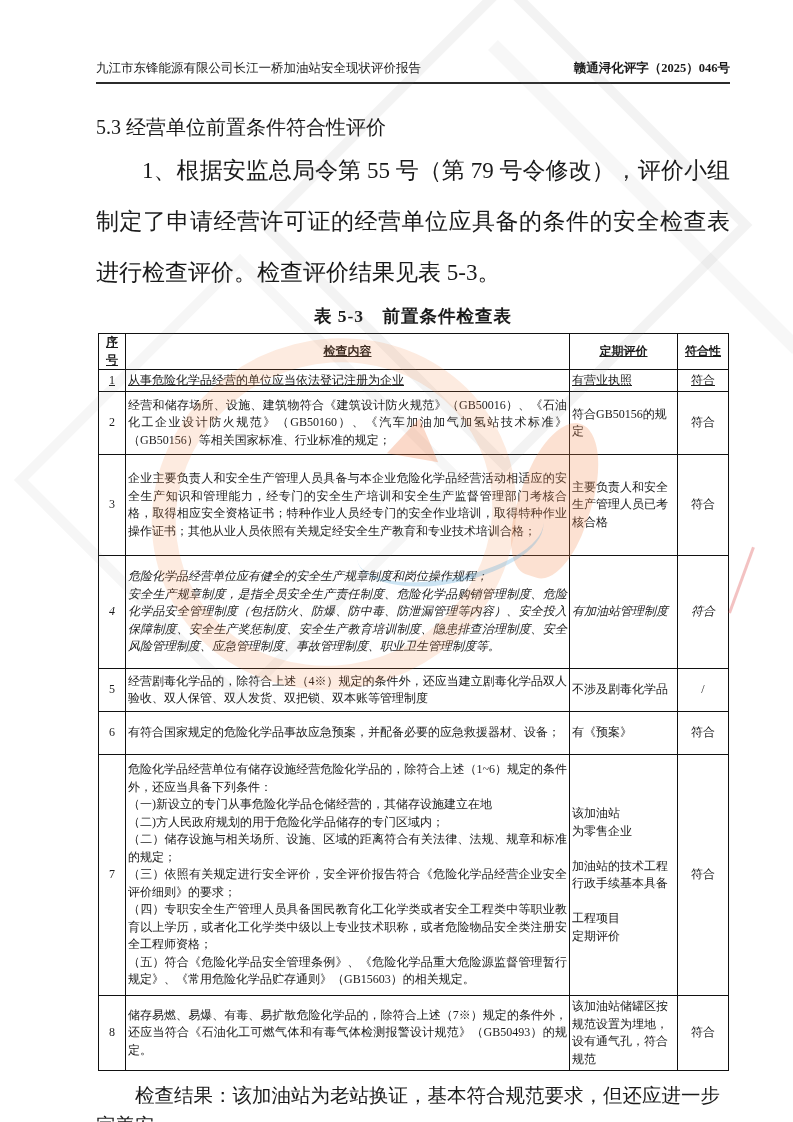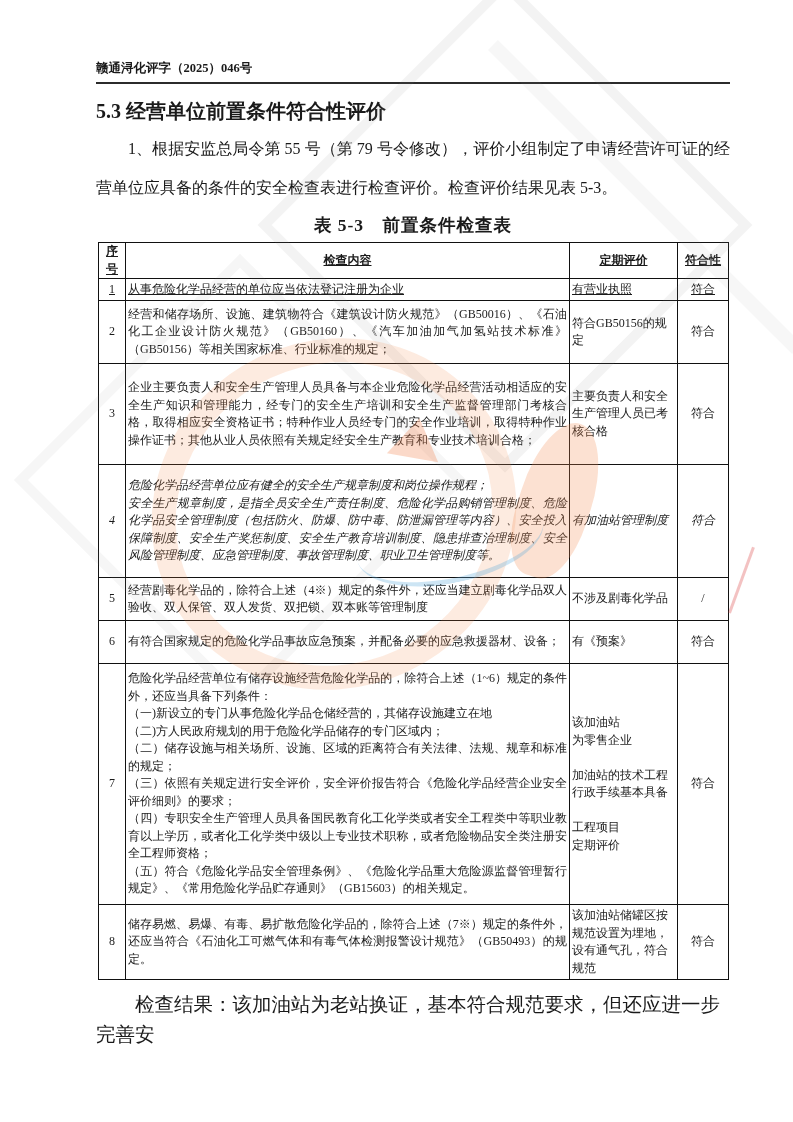--- a/index.html
+++ b/index.html
@@ -16,26 +16,26 @@
   
   .hdr{
     display:flex;justify-content:space-between;align-items:flex-end;
     font-size:12.5px;
     border-bottom:2px solid #2b2b2b;
     padding-bottom:5px;
   }
   .hdr .right{font-weight:bold;}
   
   .sec-title{
-    font-size:20px;font-weight:bold;
-    margin:14px 0 4px 0;
+    font-size:20px;font-weight:normal;
+    margin:30px 0 4px 0;
   }
   
   .intro{
-    font-size:16px;line-height:39px;
+    font-size:23px;line-height:51px;
     text-indent:2em;text-align:justify;
     margin:4px 0 6px 0;
   }
   
   .tbl-title{
     text-align:center;font-size:17.5px;font-weight:bold;
     margin:4px 0 5px 0;letter-spacing:1px;
   }
   
   table{
@@ -140,20 +140,21 @@
   <div class="wm wm-diamond2"></div>
   <div class="wm wm-diag"></div>
   <div class="wm wm-orange1"></div>
   <div class="wm wm-orange2"></div>
   <div class="wm wm-orange3"></div>
   <div class="wm wm-blue"></div>
   <div class="wm wm-slash"></div>
 
   <div class="content">
     <div class="hdr">
+      <span class="left">九江市东锋能源有限公司长江一桥加油站安全现状评价报告</span>
       <span class="right">赣通浔化评字（2025）046号</span>
     </div>
 
     <div class="sec-title">5.3 经营单位前置条件符合性评价</div>
 
     <p class="intro">1、根据安监总局令第 55 号（第 79 号令修改），评价小组制定了申请经营许可证的经营单位应具备的条件的安全检查表进行检查评价。检查评价结果见表 5-3。</p>
 
     <div class="tbl-title">表 5-3　前置条件检查表</div>
 
     <table>

